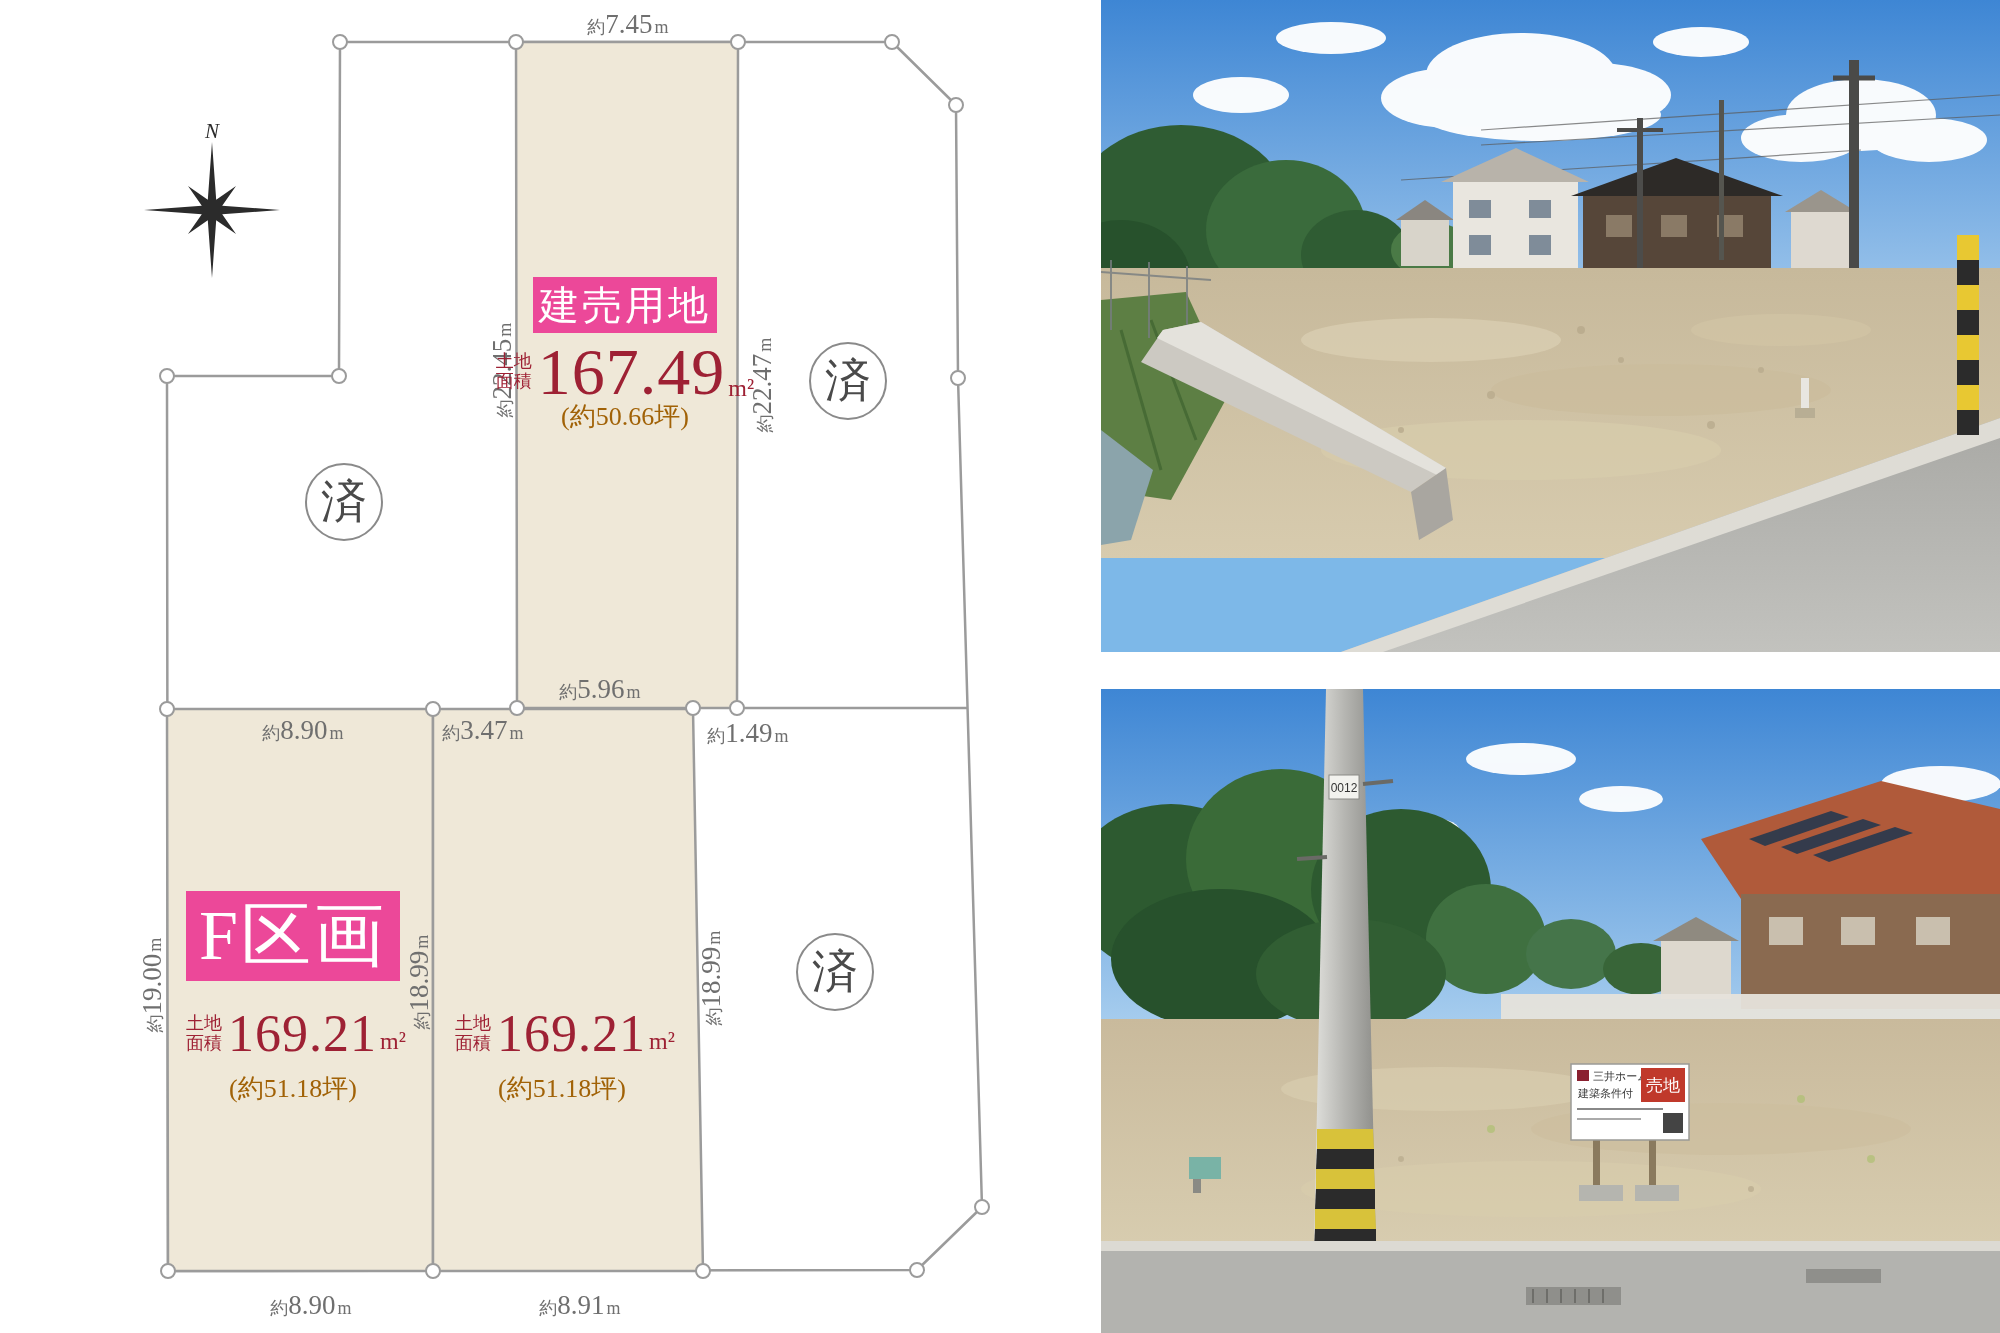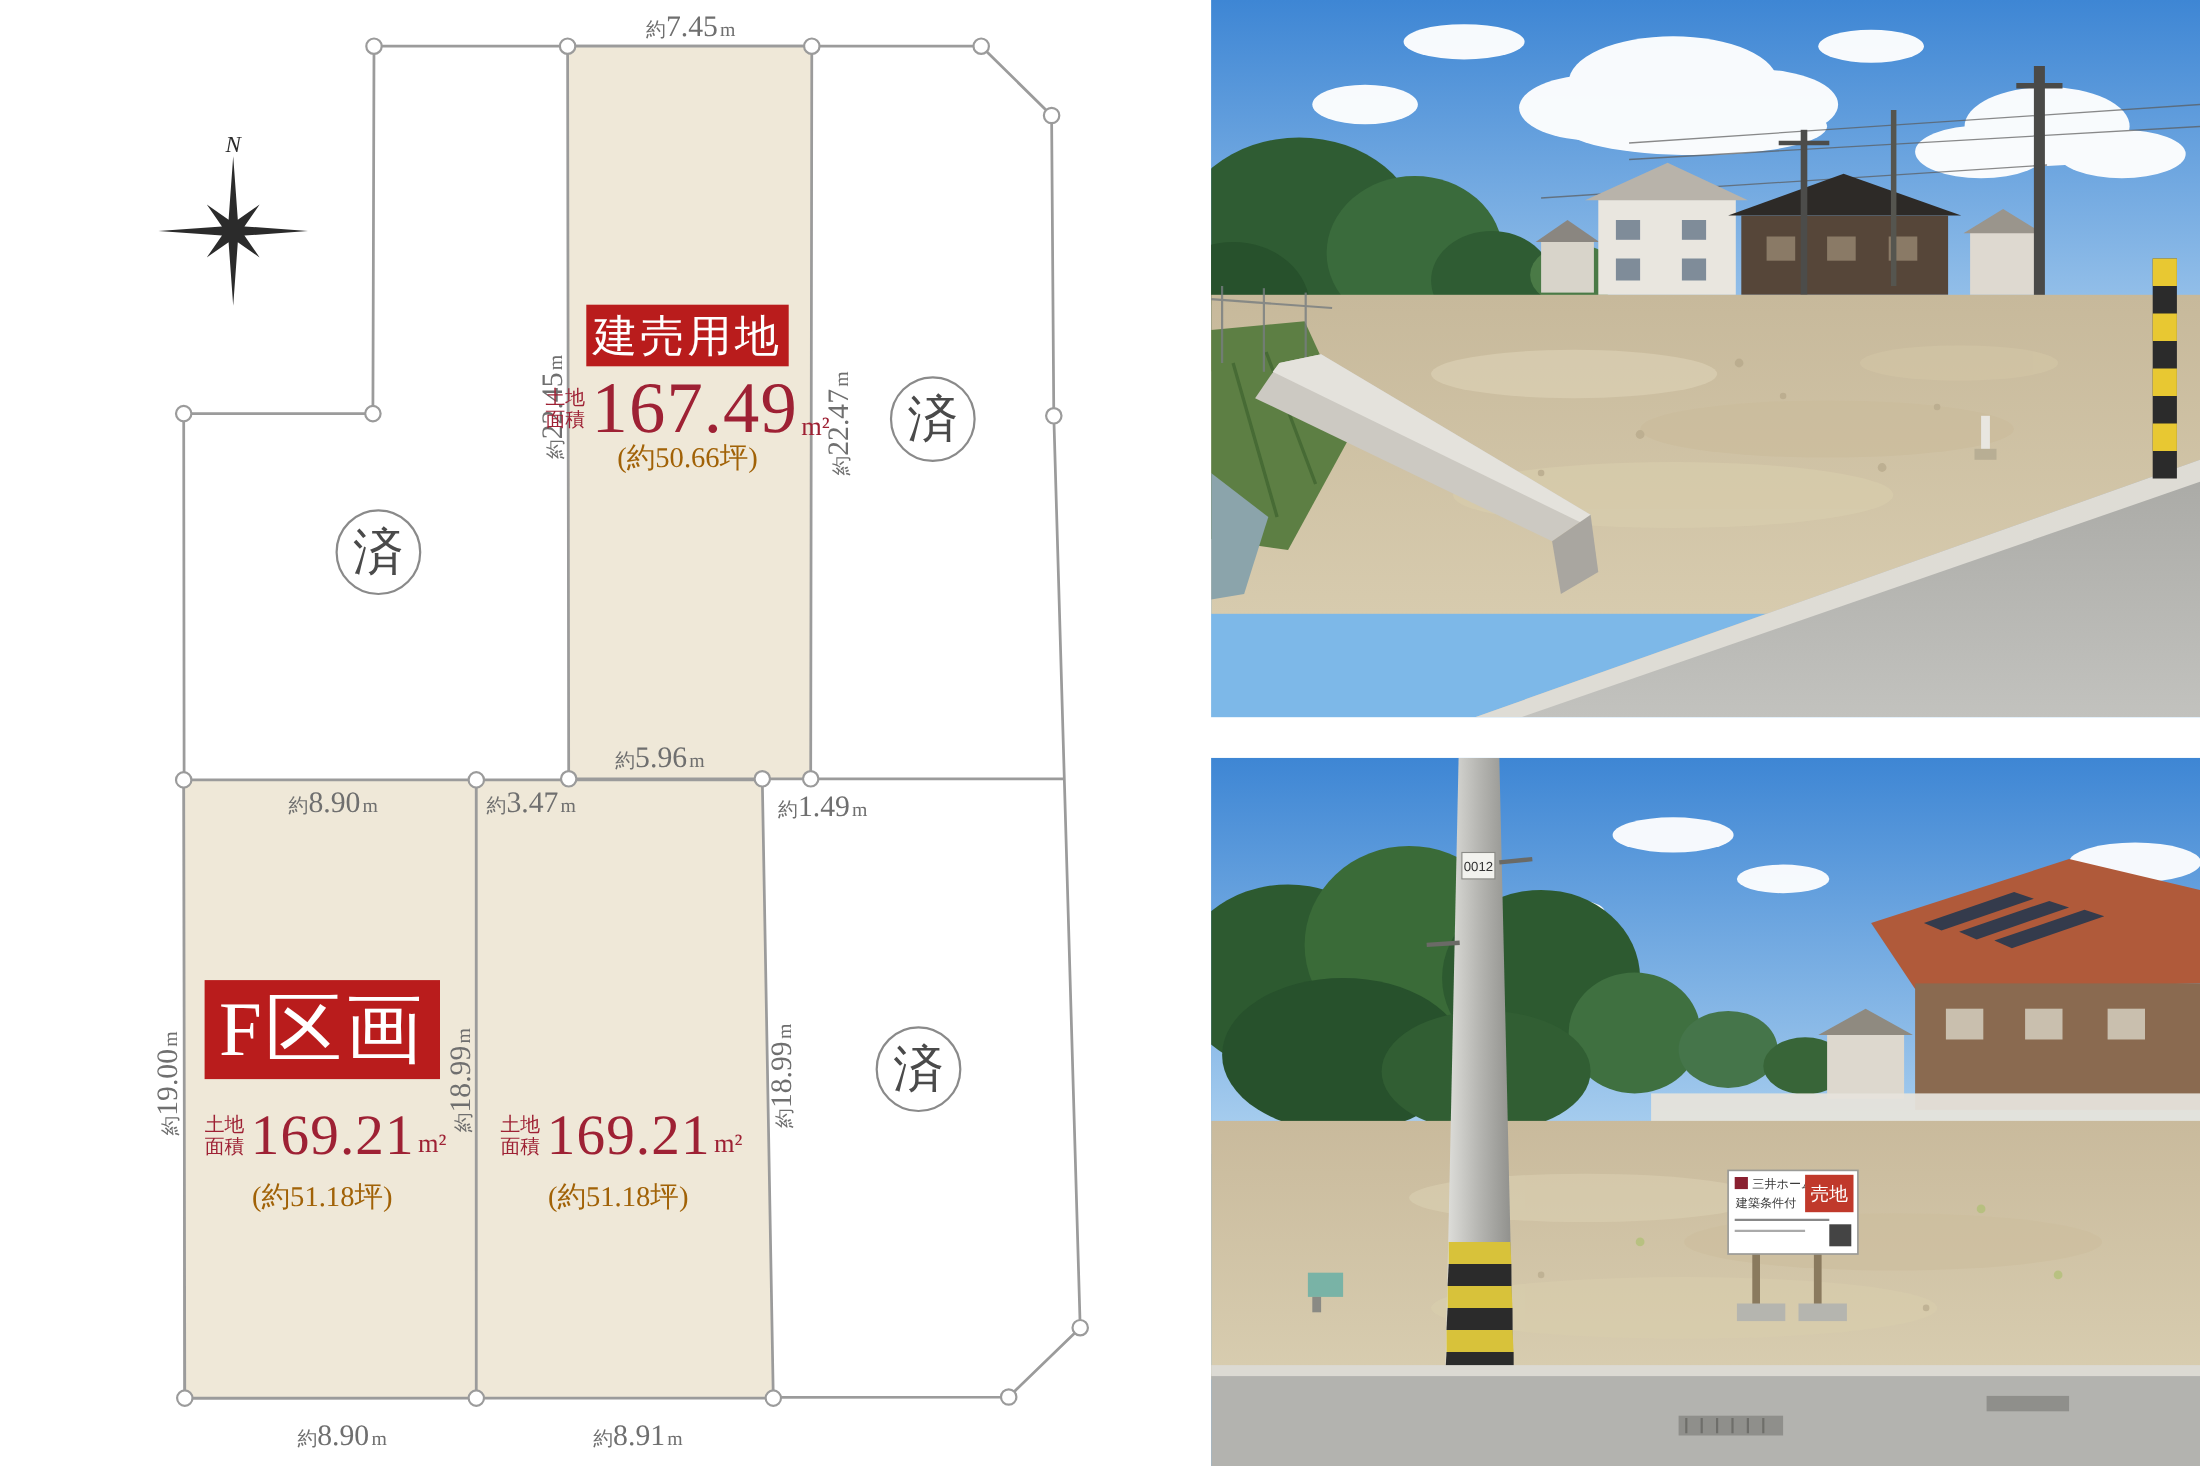--- a/index.html
+++ b/index.html
@@ -6,21 +6,21 @@
   body{width:2000px;height:1333px;position:relative;overflow:hidden;
        font-family:"Liberation Serif","DejaVu Serif",serif;}
   .plan{position:absolute;left:0;top:0;width:1060px;height:1333px;}
   .plan svg{position:absolute;left:0;top:0;}
   .dim{position:absolute;white-space:nowrap;color:#6f6f6f;display:flex;align-items:baseline;
        transform:translate(-50%,-50%);}
   .dim.vert{transform:translate(-50%,-50%) rotate(-90deg);}
   .dim .dv{font-size:27px;}
   .dim .dp,.dim .du{font-size:18px;}
   .dim .du{margin-left:2px;}
-  .tag{position:absolute;background:#b91c1c;color:#ffffff;display:flex;align-items:center;
+  .tag{position:absolute;background:#ec4899;color:#ffffff;display:flex;align-items:center;
        justify-content:center;letter-spacing:3px;}
   .sold{position:absolute;width:74px;height:74px;border:2px solid #8a8a8a;border-radius:50%;
         display:flex;align-items:center;justify-content:center;font-size:46px;color:#4a4a4a;}
   .area{position:absolute;display:flex;align-items:center;color:#9e2134;
         transform:translate(-50%,-50%);white-space:nowrap;}
   .area .alab{display:flex;flex-direction:column;font-size:18px;line-height:1.1;margin-right:6px;color:#9e2134;}
   .area .aval{font-size:66px;letter-spacing:1px;}
   .area .aval.small{font-size:52px;}
   .area .aunit{font-size:24px;margin-left:3px;align-self:flex-end;padding-bottom:8px;}
   .tsubo{position:absolute;font-size:26px;color:#a16207;transform:translate(-50%,-50%);white-space:nowrap;}

